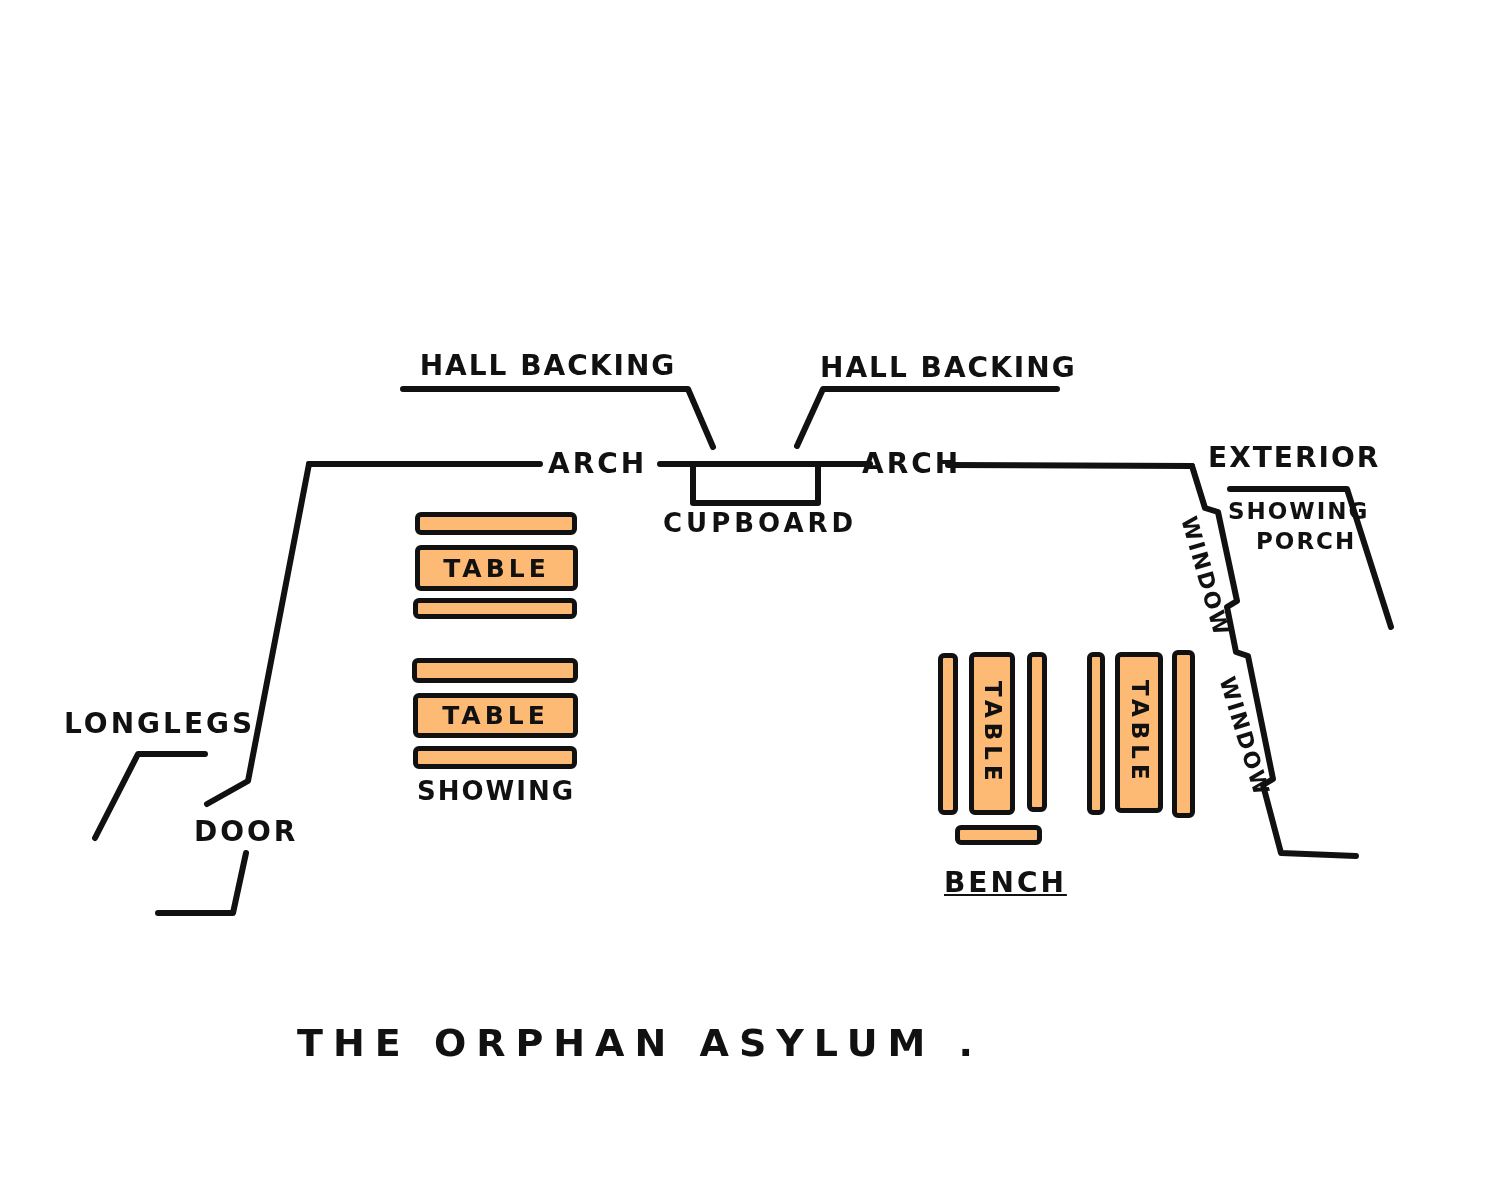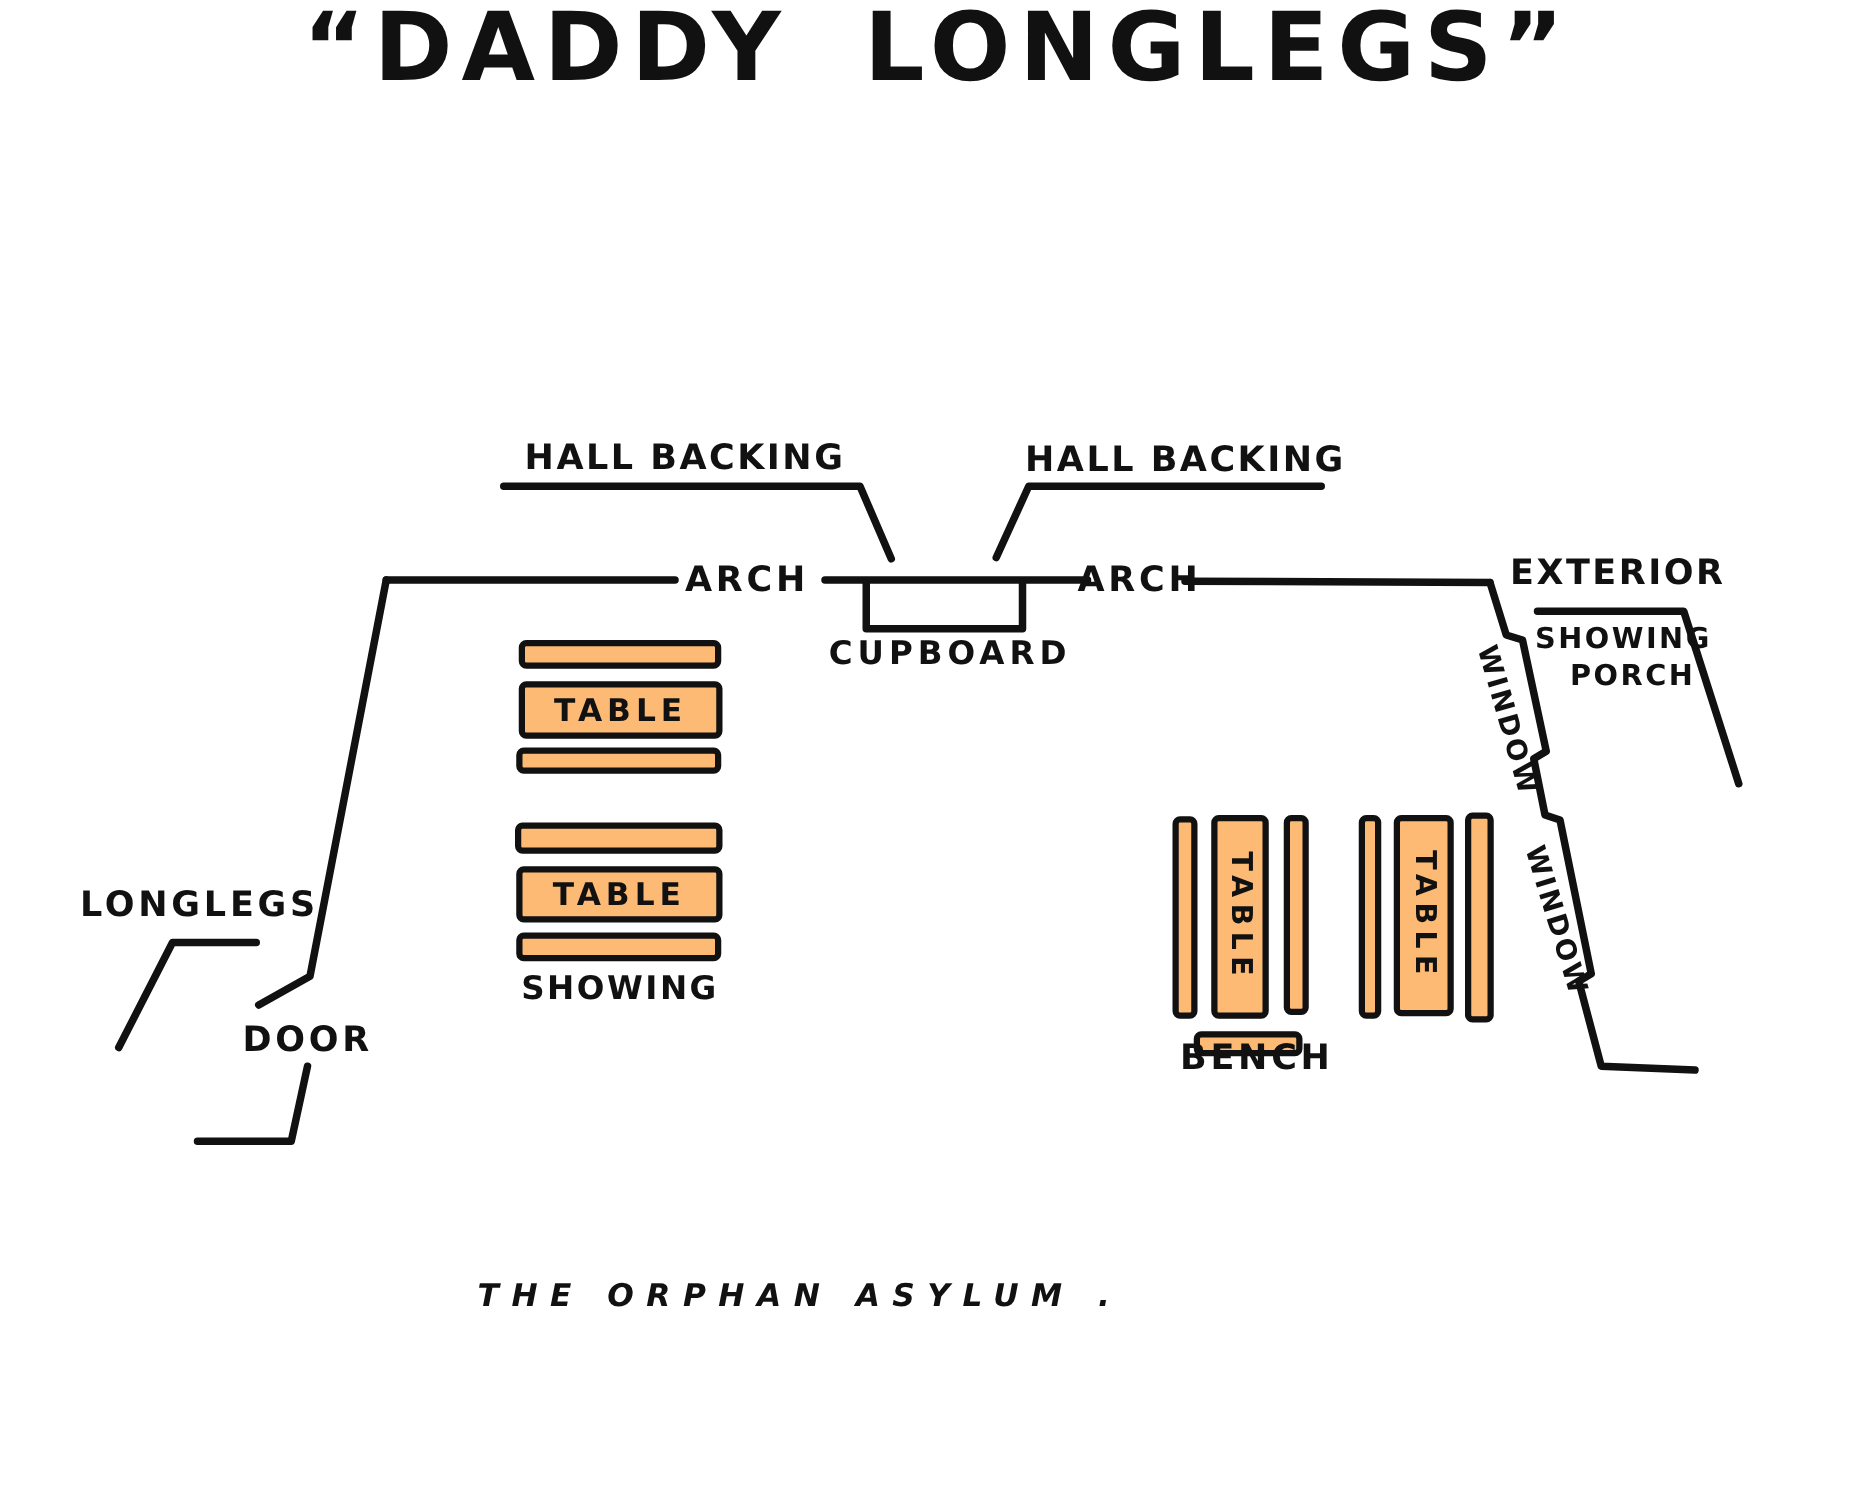--- a/index.html
+++ b/index.html
@@ -36,24 +36,24 @@
   #showing-porch-label .line2{padding-left:28px;}
   .window-lbl{
     width:110px;text-align:center;
     font-size:22px;letter-spacing:2px;
   }
   #window-upper-label{left:1148px;top:559px;transform:rotate(74deg);}
   #window-lower-label{left:1187px;top:719px;transform:rotate(73deg);}
   #interior-label{left:64px;top:710px;}
   #door-label{left:194px;top:818px;}
   #benches-label{left:412px;top:778px;width:168px;text-align:center;font-size:26px;letter-spacing:2px;}
-  #bench-label{left:944px;top:832px;}
+  #bench-label{left:944px;top:869px;text-decoration:underline;}
   #act-line{left:0;top:944px;width:1290px;text-align:center;font-size:54px;letter-spacing:5px;word-spacing:16px;}
   #act-line .numeral{font-family:"DejaVu Serif",serif;}
-  #scene-line{left:0;top:1024px;width:1280px;text-align:center;font-size:25px;letter-spacing:10px;font-style:italic;}
+  #scene-line{left:0;top:1024px;width:1280px;text-align:center;font-size:38px;letter-spacing:10px;}
   svg.walls{position:absolute;left:0;top:0;}
   svg.walls path{
     fill:none;stroke:#111;stroke-width:6;
     stroke-linecap:round;stroke-linejoin:round;
   }
   .furn{
     position:absolute;
     border:5px solid #111;
     border-radius:6px;
     box-sizing:border-box;
@@ -81,21 +81,20 @@
     <path d="M660,464 L870,464"></path>
     <path d="M948,465 L1192,466"></path>
     <path d="M693,466 L693,503 L818,503 L818,466"></path>
     <path d="M309,464 L248,781 L207,804"></path>
     <path d="M95,838 L138,754 L205,754"></path>
     <path d="M158,913 L233,913 L246,853"></path>
     <path d="M1192,466 L1205,508 L1218,512 L1237,601 L1227,607 L1236,652 L1248,656 L1273,779 L1263,785 L1281,853 L1356,856"></path>
     <path d="M1230,489 L1347,489 L1391,627"></path>
   </svg>
 
-  <div class="lbl" id="title">“DADDY LONGLEGS”</div>
 
   <div class="lbl small-lbl" id="hall-backing-left-label">HALL BACKING</div>
   <div class="lbl small-lbl" id="hall-backing-right-label">HALL BACKING</div>
   <div class="lbl small-lbl" id="arch-left-label">ARCH</div>
   <div class="lbl small-lbl" id="arch-right-label">ARCH</div>
   <div class="lbl" id="cupboard-label">CUPBOARD</div>
 
   <div class="lbl small-lbl" id="exterior-label">EXTERIOR</div>
   <div class="lbl" id="showing-porch-label">
     <div class="line1">SHOWING</div>

